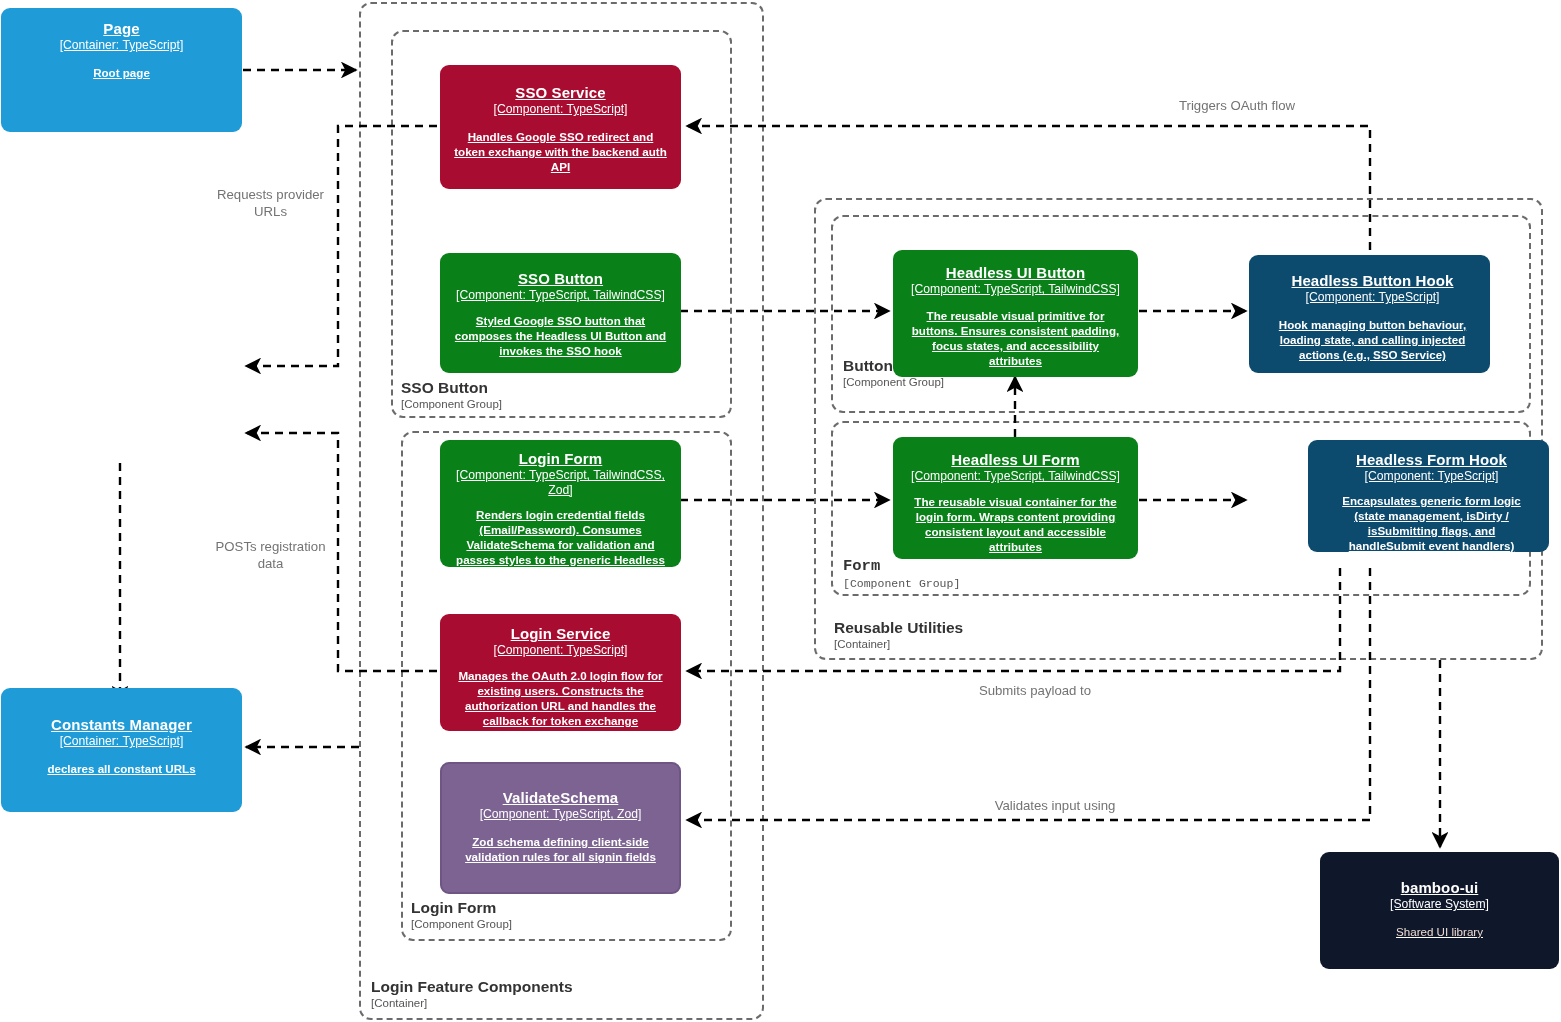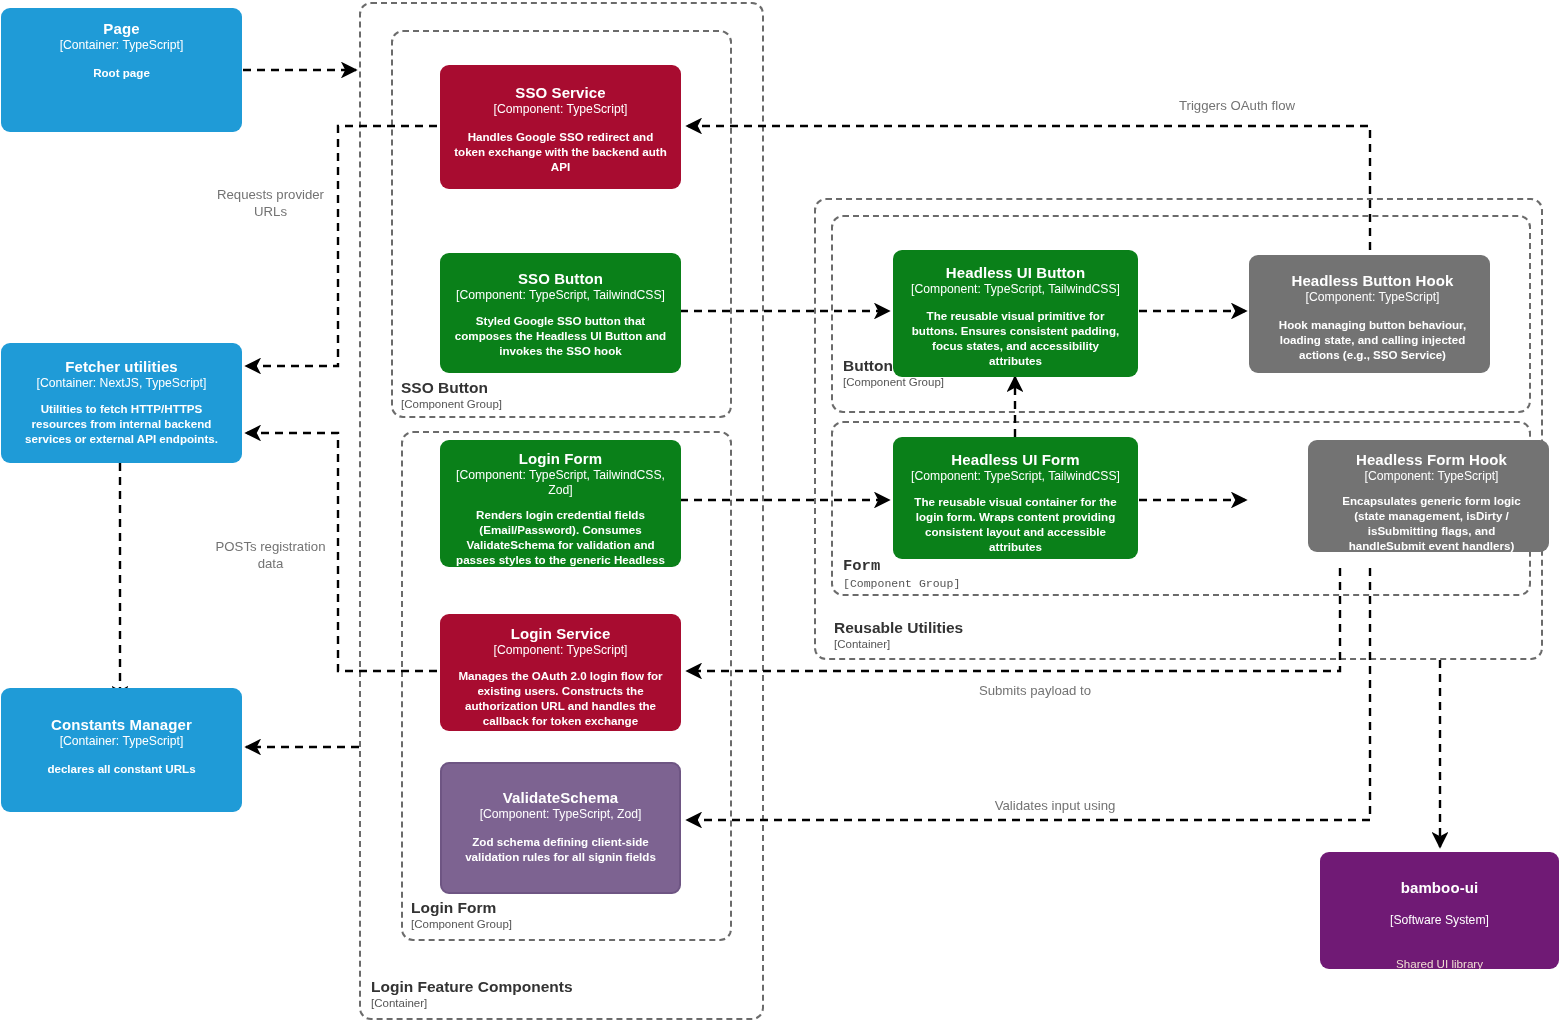--- a/index.html
+++ b/index.html
@@ -6,32 +6,32 @@
   body{font-family:"Liberation Sans", sans-serif;}
   #stage{position:relative;width:1561px;height:1022px;overflow:hidden;background:#fff;}
   svg#wires{position:absolute;left:0;top:0;width:1561px;height:1022px;pointer-events:none;}
 
   .boundary{position:absolute;border:2px dashed #6b6b6b;border-radius:12px;box-sizing:border-box;}
   .boundary-label{position:absolute;font-weight:bold;font-size:15.5px;color:#333333;white-space:nowrap;line-height:1.15;}
   .boundary-label .sub{display:block;font-weight:normal;font-size:11.5px;color:#555;margin-top:1px;}
 
   .node{position:absolute;box-sizing:border-box;border-radius:9px;color:#fff;text-align:center;
         display:flex;flex-direction:column;align-items:center;justify-content:flex-start;
-        padding:12px 10px 10px 10px;overflow:hidden;}
+        padding:12px 10px 10px 10px;overflow:hidden;text-decoration:underline;}
   .node .title{font-weight:bold;font-size:15px;line-height:1.15;letter-spacing:.1px;}
   .node .tech{font-size:12.2px;line-height:1.2;margin-top:1px;font-weight:normal;}
   .node .desc{font-size:11.6px;line-height:1.3;font-weight:bold;margin-top:12px;padding:0 4px;}
   .node.sys .desc{font-weight:normal;color:#f0dcd2;}
 
   .c-container{background:#1f9bd7;}
   .c-service{background:#a80c30;}
   .c-component{background:#0a8019;}
-  .c-hook{background:#737373;padding-left:16px;}
+  .c-hook{background:#0c4a6e;padding-left:16px;}
   .c-schema{background:#7d6391;border:2px solid #6e5583;}
-  .c-system{background:#701a75;gap:16px;}
+  .c-system{background:#0f172a;}
 
   .edge-label{position:absolute;font-size:13.2px;color:#737373;text-align:center;line-height:1.25;white-space:pre-line;}
 </style>
 </head>
 <body>
 
 <div id="stage">
 
   <div class="boundary" style="left:359px; top:2px; width:405px; height:1018px;"></div>
   <div class="boundary-label" style="left:371px; top:978px;">
@@ -106,25 +106,20 @@
       <path d="M 1440 660 L 1440 847"></path>
     </g>
   </svg>
 
   <div class="node c-container" style="left:1px; top:8px; width:241px; height:124px;">
     <div class="title">Page</div>
     <div class="tech">[Container: TypeScript]</div>
     <div class="desc">Root page</div>
   </div>
 
-  <div class="node c-container" style="left:1px; top:343px; width:241px; height:120px; padding-top:15px;">
-    <div class="title">Fetcher utilities</div>
-    <div class="tech">[Container: NextJS, TypeScript]</div>
-    <div class="desc" style="margin-top:10px;">Utilities to fetch HTTP/HTTPS resources from internal backend services or external API endpoints.</div>
-  </div>
 
   <div class="node c-container" style="left:1px; top:688px; width:241px; height:124px; padding-top:28px;">
     <div class="title">Constants Manager</div>
     <div class="tech">[Container: TypeScript]</div>
     <div class="desc">declares all constant URLs</div>
   </div>
 
   <div class="node c-service" style="left:440px; top:65px; width:241px; height:124px; padding-top:19px;">
     <div class="title">SSO Service</div>
     <div class="tech">[Component: TypeScript]</div>

